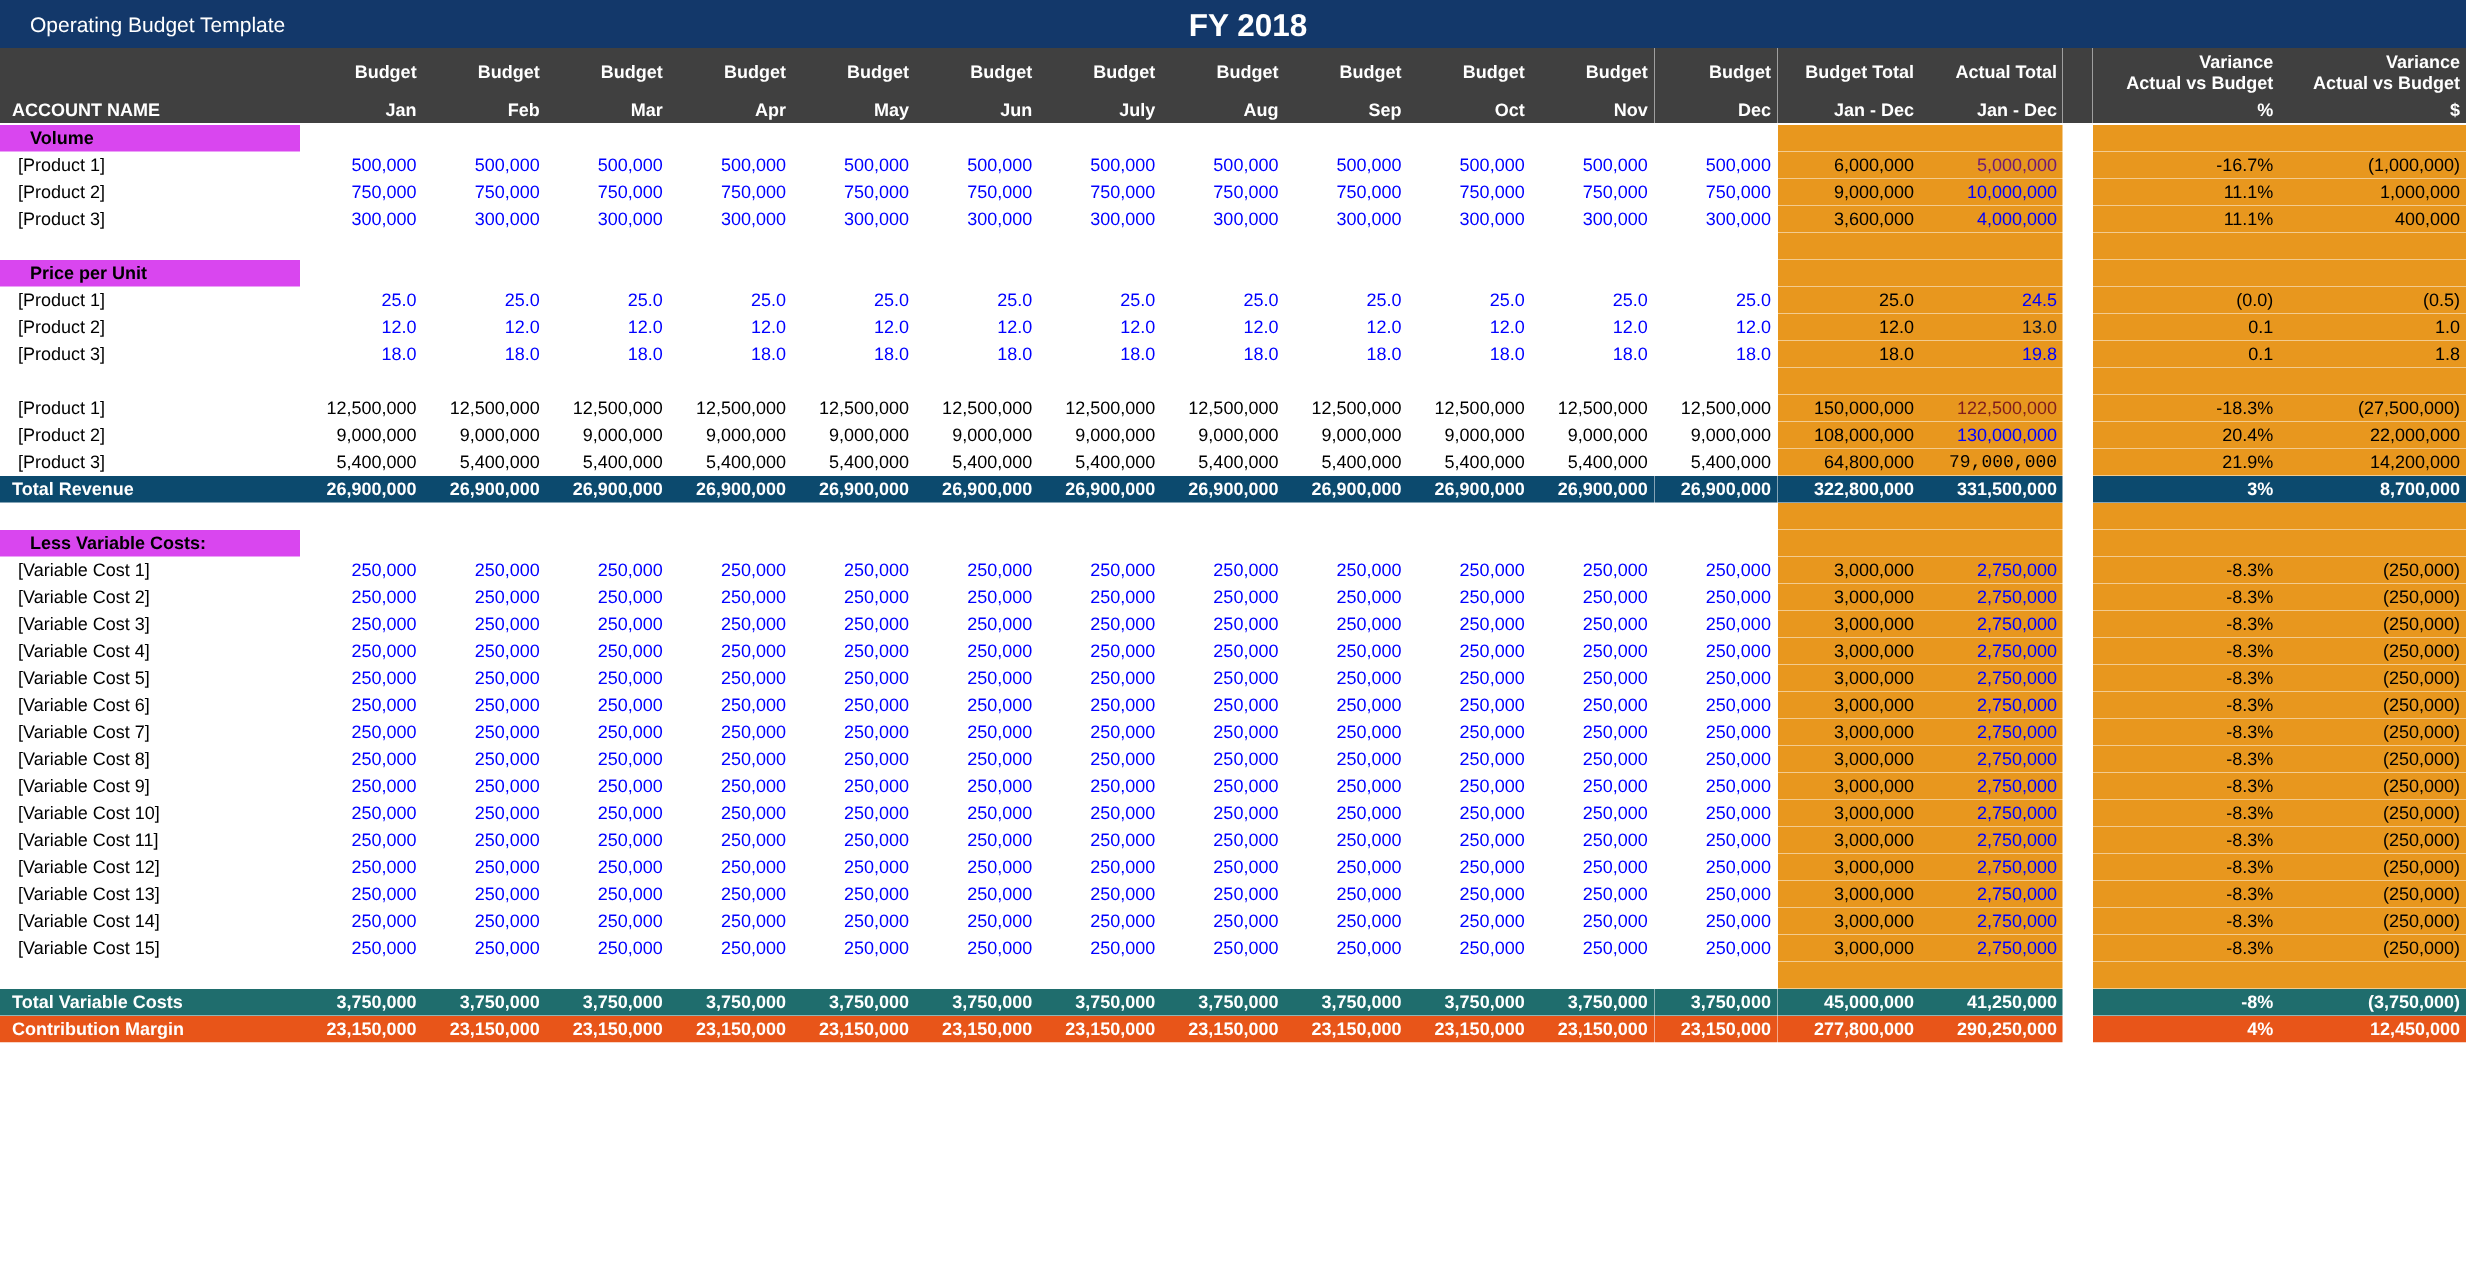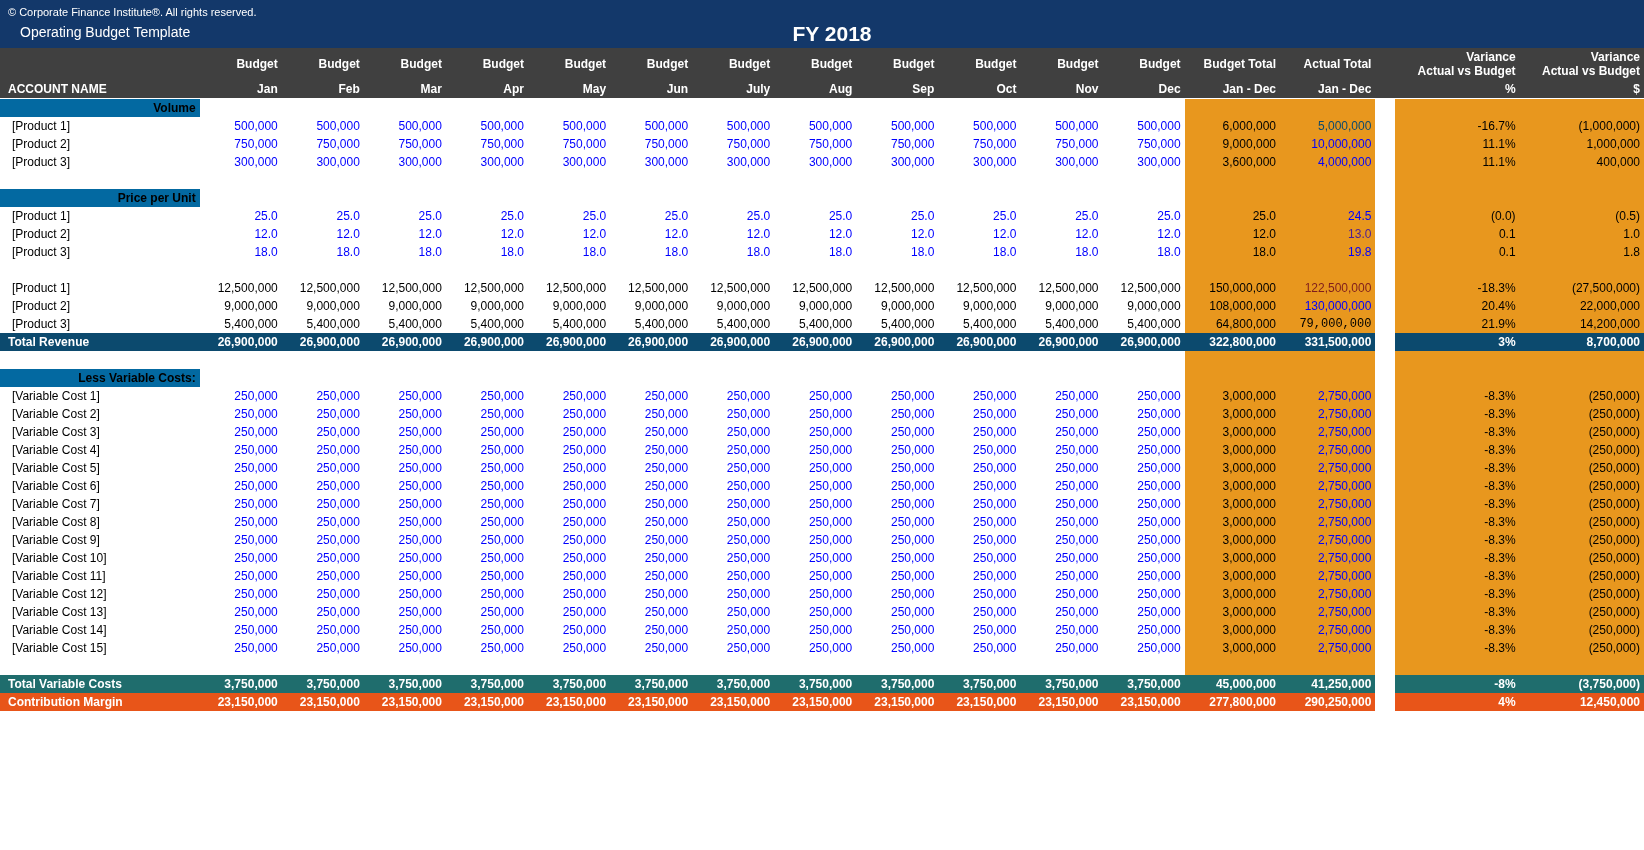--- a/index.html
+++ b/index.html
@@ -7,21 +7,21 @@
 .copy{font-size:11px;padding:2px 0}
 .title-row{display:flex;align-items:center}
 .bud-title{font-weight:normal;font-size:14px;flex:0 0 200px;padding:4px 0 8px 12px}
 .fy{font-weight:bold;font-size:21px;flex:1;text-align:center}
 table{border-collapse:collapse;width:100%;table-layout:fixed}
 th,td{padding:2px 4px;text-align:right;font-size:12px;white-space:nowrap;overflow:hidden}
 .label{text-align:left;padding-left:8px}
 .indent{padding-left:12px}
 .thead th{background:#404040;color:#fff;font-weight:bold;border:0}
 .thead .sub th{border-bottom:1px solid #fff}
-.sect{font-weight:bold;text-align:right;padding-left:20px;background:#0369a1}
+.sect{font-weight:bold;text-align:left;padding-left:20px;background:#d946ef}
 .blue{color:#0000ff}
 .bk{color:#000}
 .totcol{background:#e8971e;color:#000}
 .varcol{background:#e8971e;color:#000}
 .gap{background:#fff}
 .totrev td{background:#0c4a6e;color:#fff;font-weight:bold}
 .totrev .label{color:#fff}
 .totrev .gap{background:#fff}
 .tvc td{background:#1f6d6d;color:#fff;font-weight:bold}
 .tvc .gap{background:#fff}
@@ -31,21 +31,20 @@
 col.c-m{width:74px}
 col.c-t{width:86px}
 col.c-g{width:18px}
 col.c-v{width:112px}
 .blank td{height:14px}
 </style>
 </head>
 <body>
 
 <div class="header">
-<div class="copy">© Corporate Finance Institute®. All rights reserved.</div>
 <div class="title-row">
 <div class="bud-title">Operating Budget Template</div>
 <div class="fy">FY 2018</div>
 <div style="flex:0 0 200px"></div>
 </div>
 </div>
 
 <table>
 <colgroup>
 <col class="c-lab">
@@ -138,21 +137,21 @@
         <td class="blue">500,000</td>
         <td class="blue">500,000</td>
         <td class="blue">500,000</td>
         <td class="blue">500,000</td>
         <td class="blue">500,000</td>
         <td class="blue">500,000</td>
         <td class="blue">500,000</td>
         <td class="blue">500,000</td>
         <td class="blue">500,000</td>
         <td class="totcol">6,000,000</td>
-        <td class="totcol blue" style="color: #0c4a6e;">5,000,000</td>
+        <td class="totcol blue" style="color: #701a75;">5,000,000</td>
         <td class="gap"></td>
         <td class="varcol">-16.7%</td>
         <td class="varcol">(1,000,000)</td>
       </tr>
       <tr>
         <td class="label indent">[Product 2]</td>
         <td class="blue">750,000</td>
         <td class="blue">750,000</td>
         <td class="blue">750,000</td>
         <td class="blue">750,000</td>
@@ -258,21 +257,21 @@
         <td class="blue">12.0</td>
         <td class="blue">12.0</td>
         <td class="blue">12.0</td>
         <td class="blue">12.0</td>
         <td class="blue">12.0</td>
         <td class="blue">12.0</td>
         <td class="blue">12.0</td>
         <td class="blue">12.0</td>
         <td class="blue">12.0</td>
         <td class="totcol">12.0</td>
-        <td class="totcol blue" style="color: #4c1d95;">13.0</td>
+        <td class="totcol blue" style="color: #0f172a;">13.0</td>
         <td class="gap"></td>
         <td class="varcol">0.1</td>
         <td class="varcol">1.0</td>
       </tr>
       <tr>
         <td class="label indent">[Product 3]</td>
         <td class="blue">18.0</td>
         <td class="blue">18.0</td>
         <td class="blue">18.0</td>
         <td class="blue">18.0</td>

